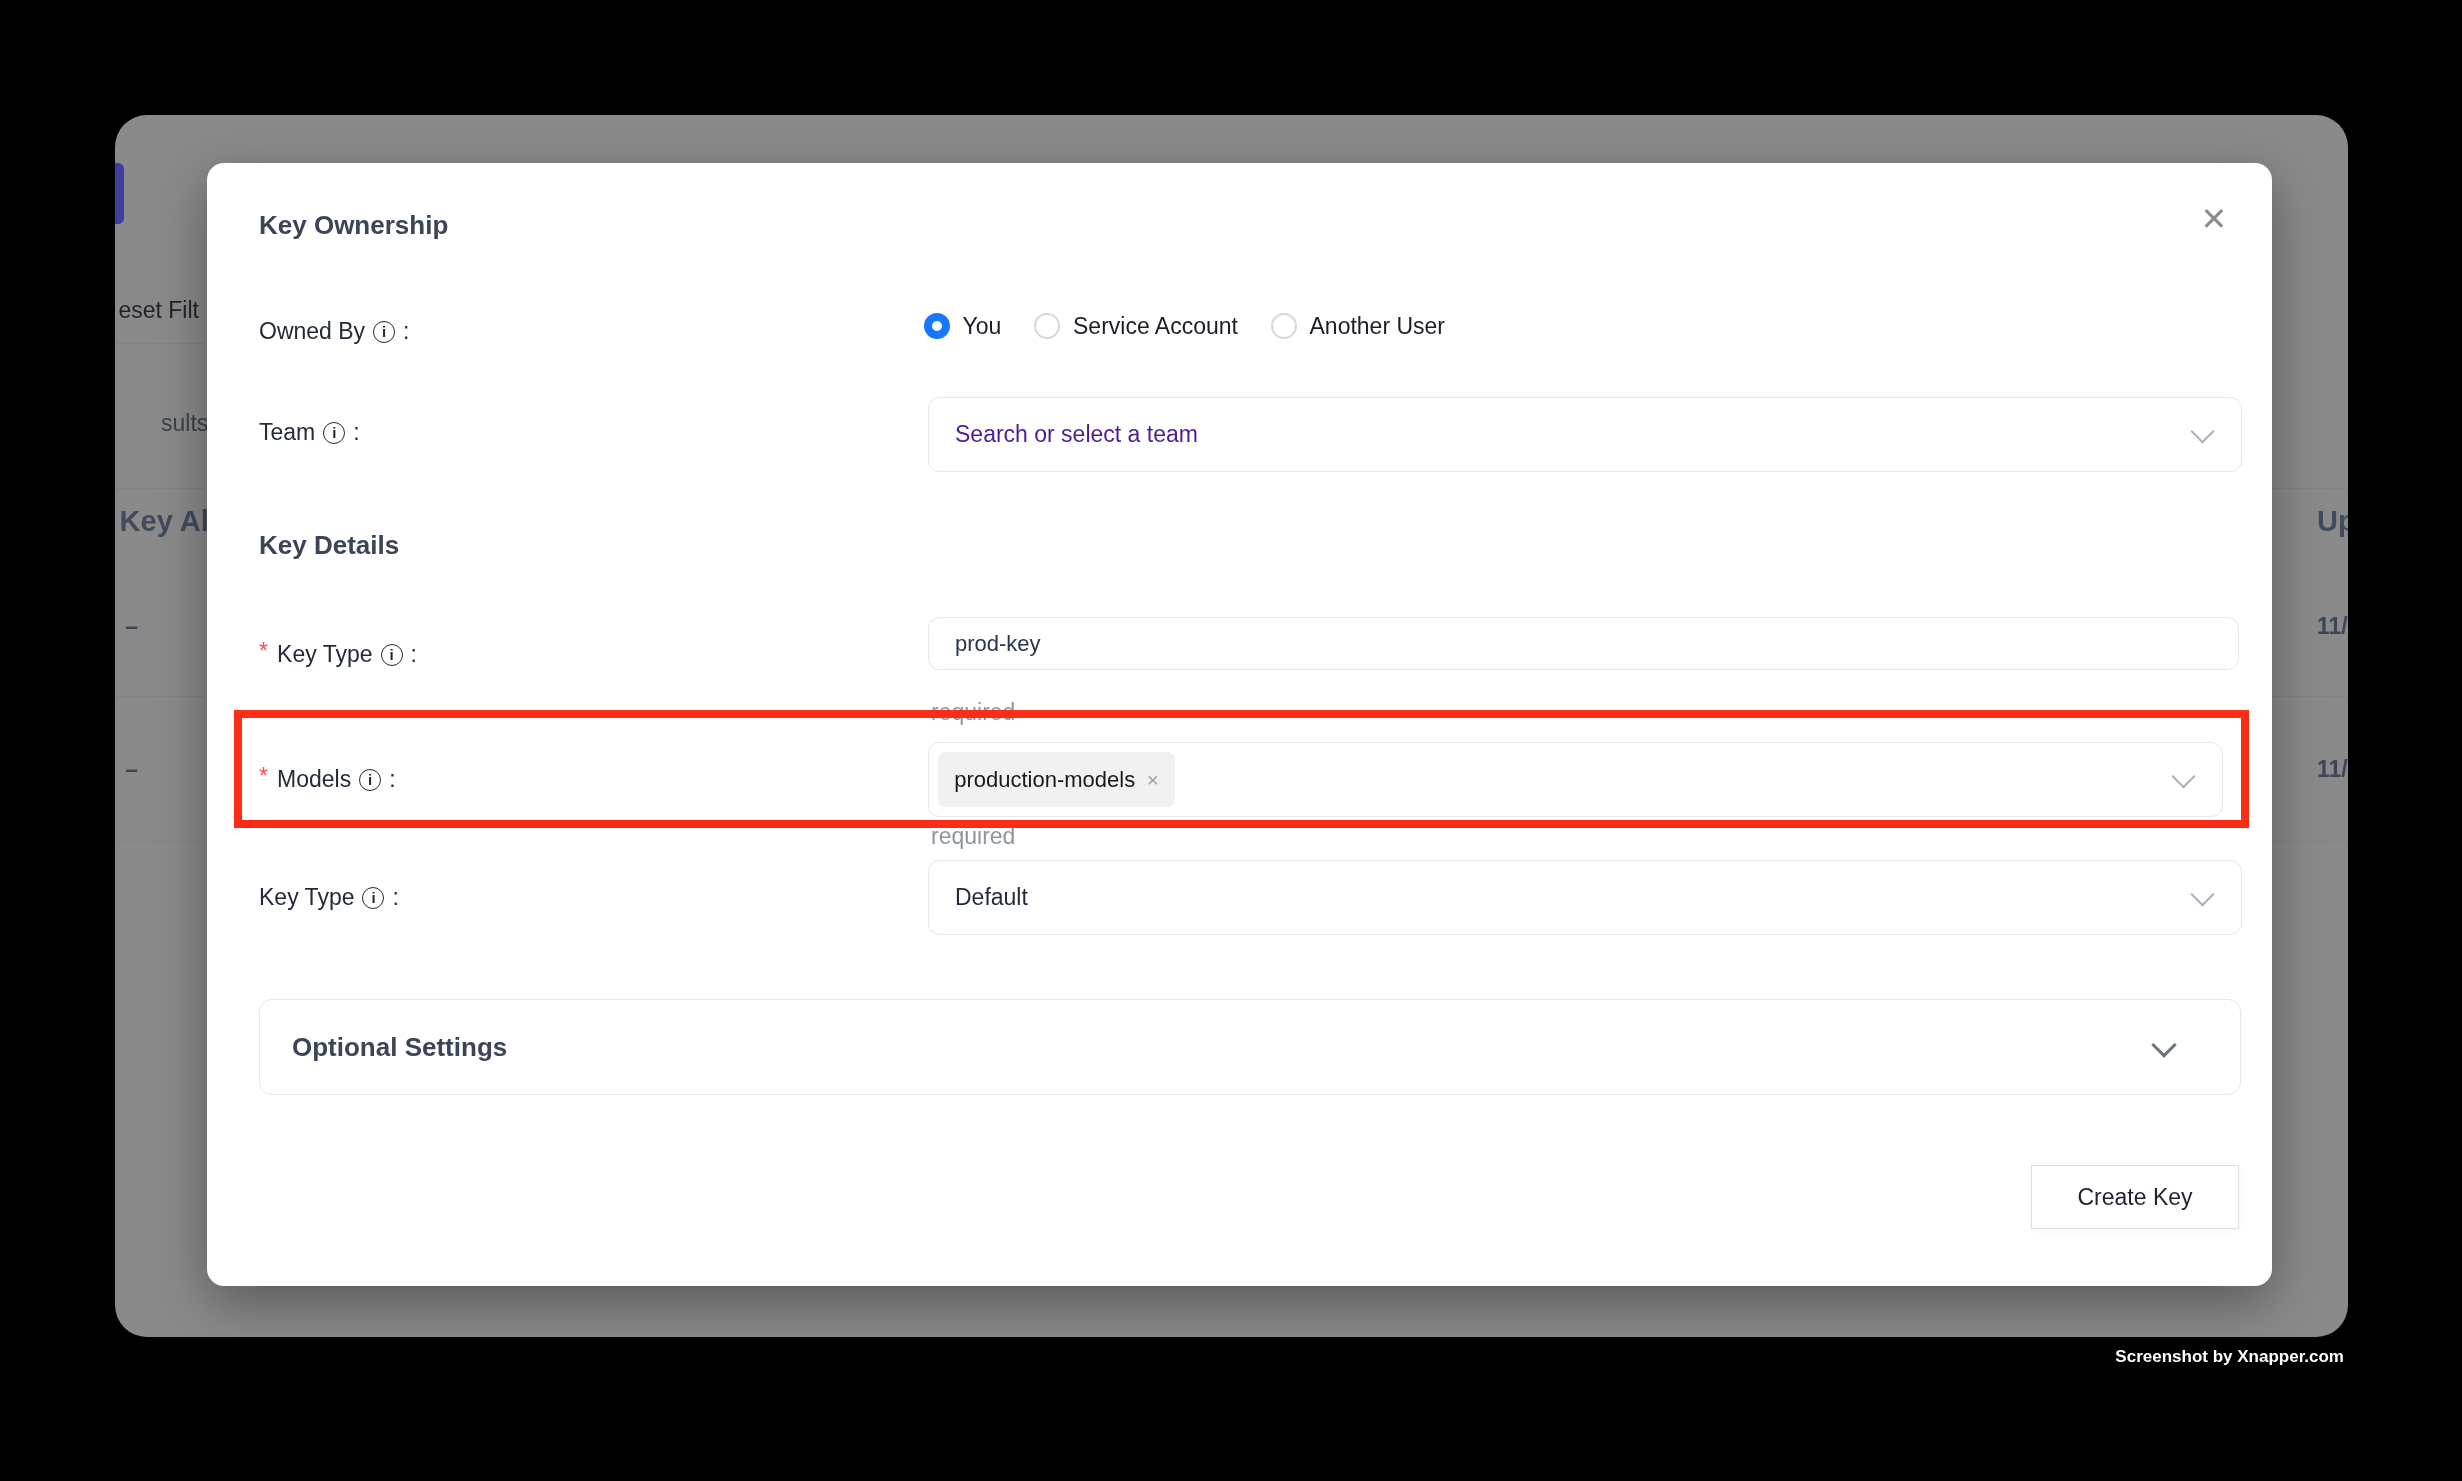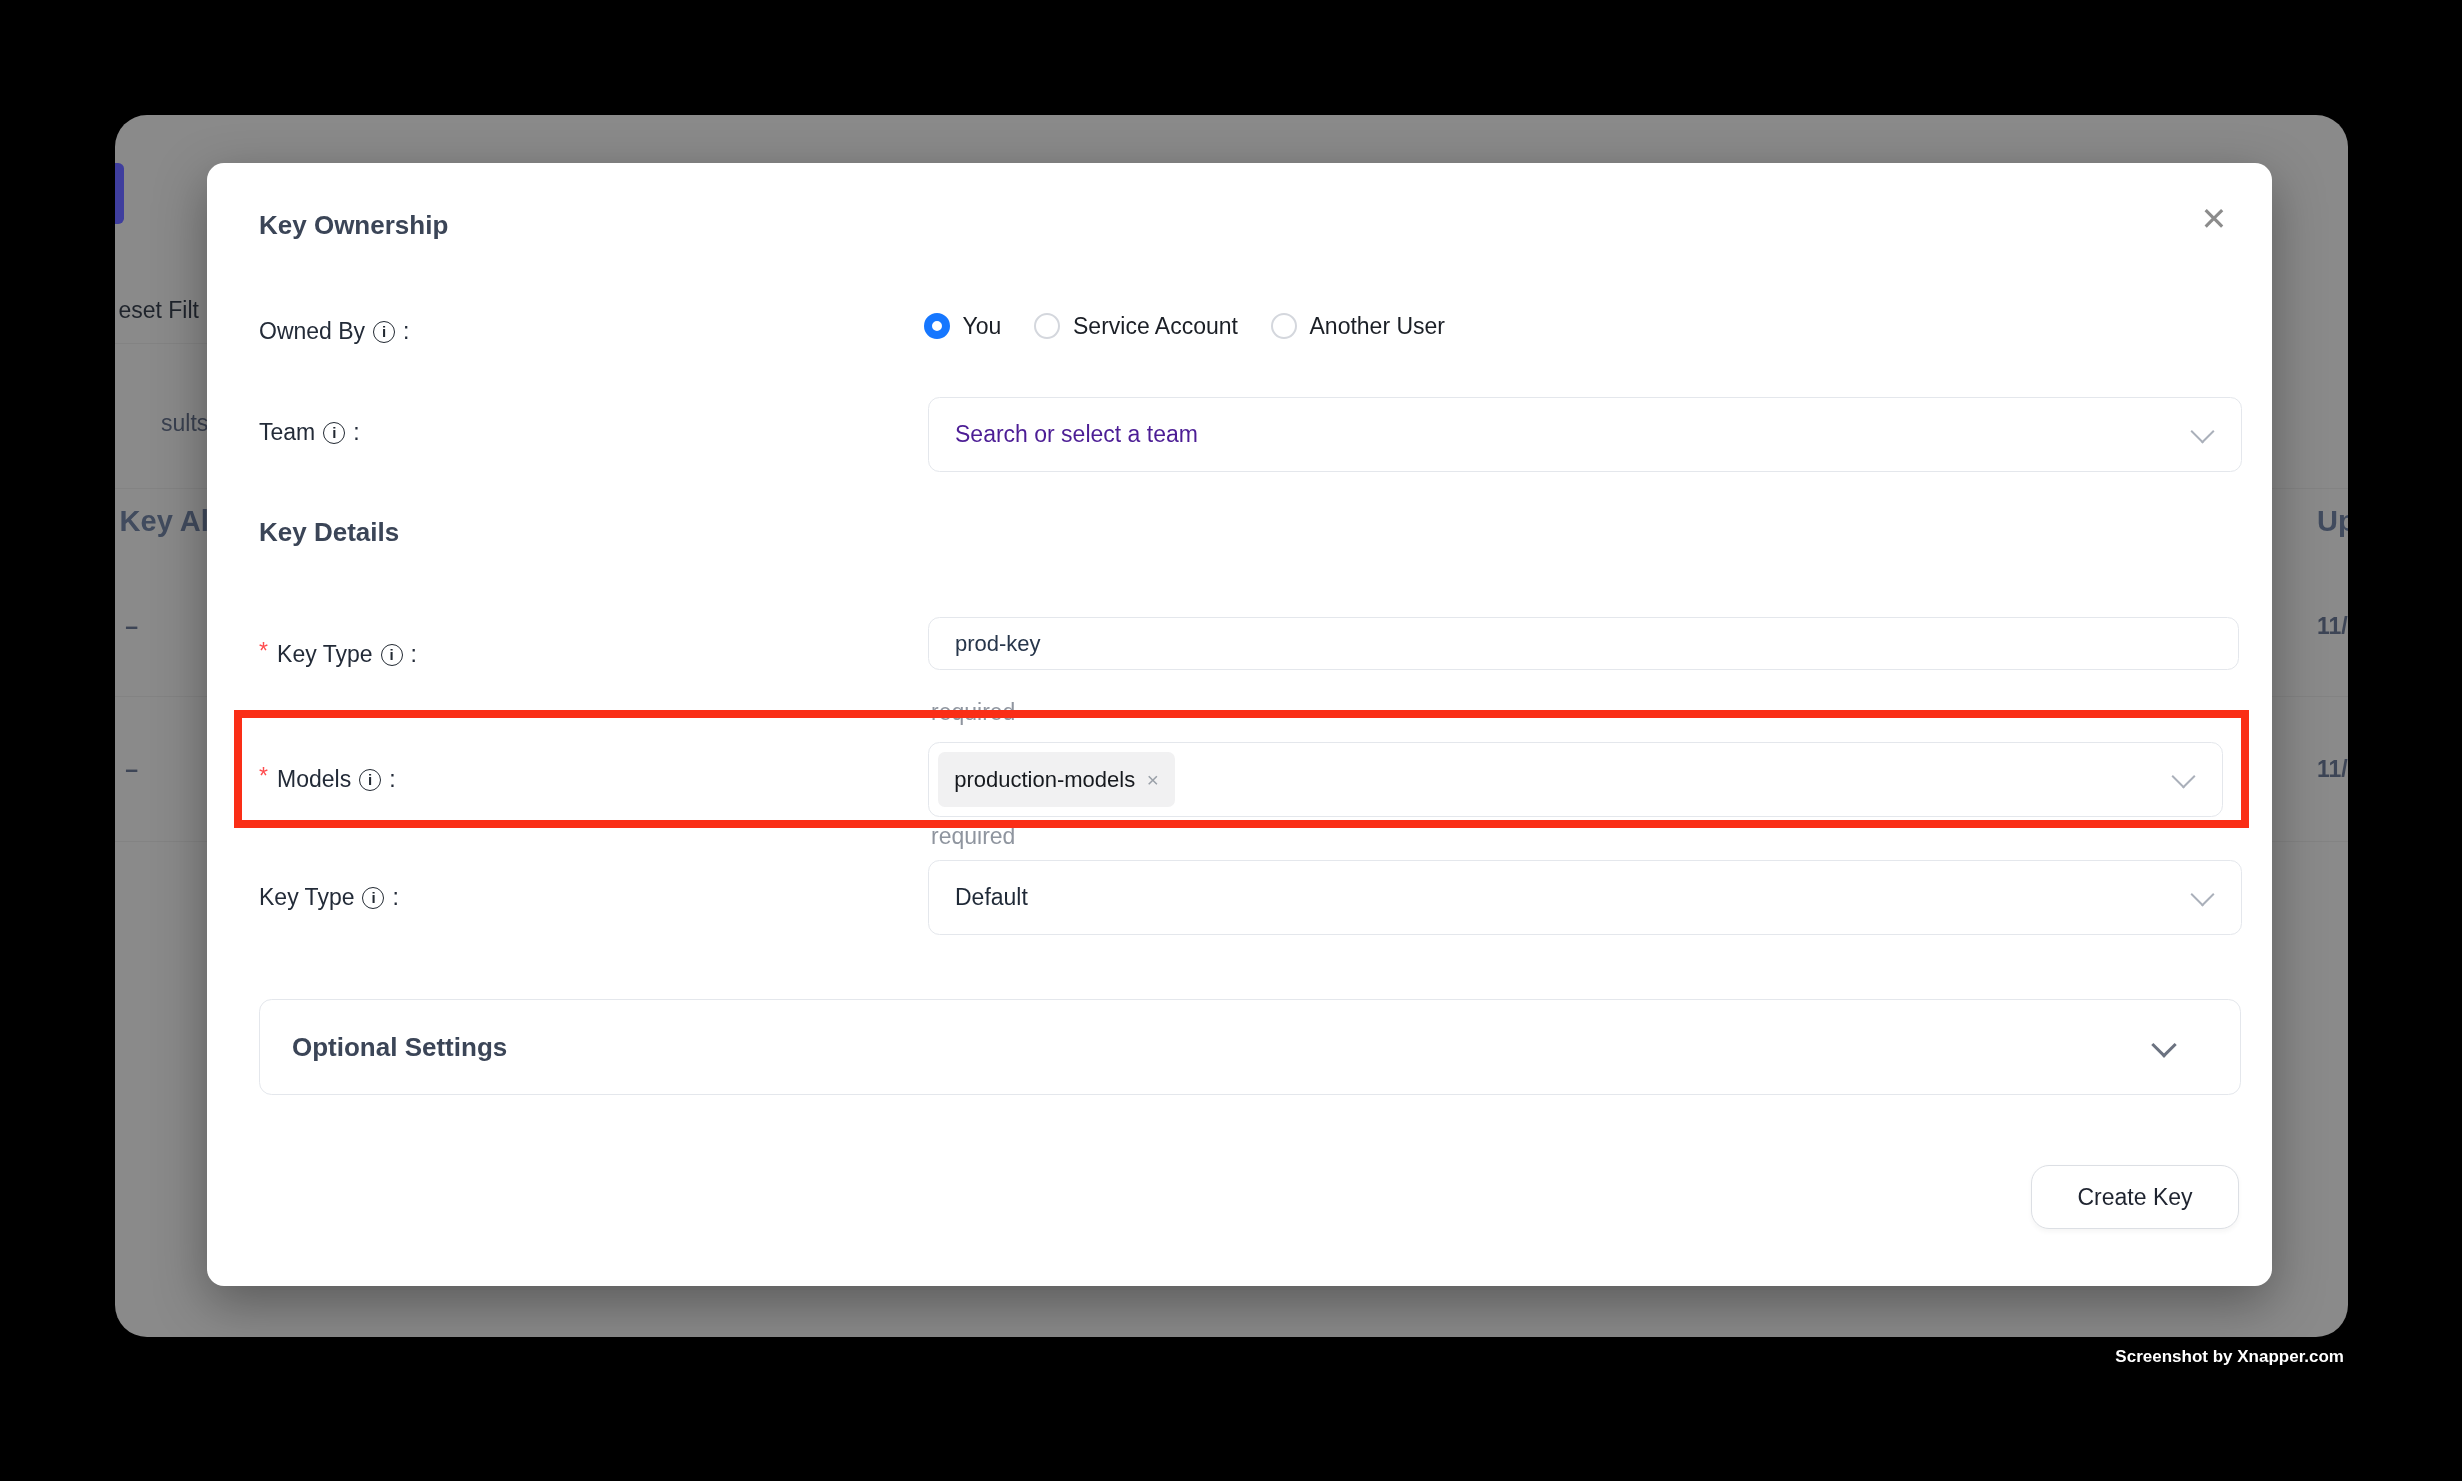--- a/index.html
+++ b/index.html
@@ -90,21 +90,21 @@
     border:1.7px solid #e4e7ec;border-radius:12.6px;box-sizing:border-box;
     display:flex;align-items:center;cursor:pointer;background:#fff;
   }
   .opt-title{font-size:26px;font-weight:700;color:#3b4557;padding-left:32px;}
   .opt-panel .chev2{
     position:absolute;right:67px;top:50%;width:15px;height:15px;margin-top:-11.5px;
     border-right:3.4px solid #6b7280;border-bottom:3.4px solid #6b7280;transform:rotate(45deg);
   }
   .create-btn{
     position:absolute;left:1824px;top:1002px;width:208px;height:64px;
-    background:#fff;border:1.7px solid #dcdfe4;border-radius:18px;
+    background:#fff;border:1.7px solid #dcdfe4;border-radius:0;
     font-size:23px;color:#1f2430;cursor:pointer;font-family:"Liberation Sans",sans-serif;
     box-shadow:0 2.3px 5.7px rgba(0,0,0,.04);
   }
   
   .annotation-box{
     position:absolute;left:234px;top:710px;width:2015px;height:118px;
     border:8.6px solid #fa2e16;box-sizing:border-box;z-index:50;pointer-events:none;
   }
   .watermark{
     position:absolute;right:118px;top:1347px;font-size:17px;font-weight:600;color:#fff;
@@ -161,21 +161,21 @@
     <div class="field-label" style="top:256px;">
       <span>Team</span>
       <span class="info-icon">i</span>
       <span class="colon">:</span>
     </div>
     <div class="control" style="top:234px;width:1314px;height:75px;">
       <span class="placeholder-text">Search or select a team</span>
       <span class="chev"></span>
     </div>
 
-    <div class="section-title" style="top:354px;text-align:center;">Key Details</div>
+    <div class="section-title" style="top:367px;text-align:center;">Key Details</div>
 
     <div class="field-label" style="top:478px;">
       <span class="req-mark">*</span>
       <span>Key Type</span>
       <span class="info-icon">i</span>
       <span class="colon">:</span>
     </div>
     <div class="control" style="top:454px;width:1311px;height:53px;">
       <input class="text-input" type="text" value="prod-key" style="">
     </div>

